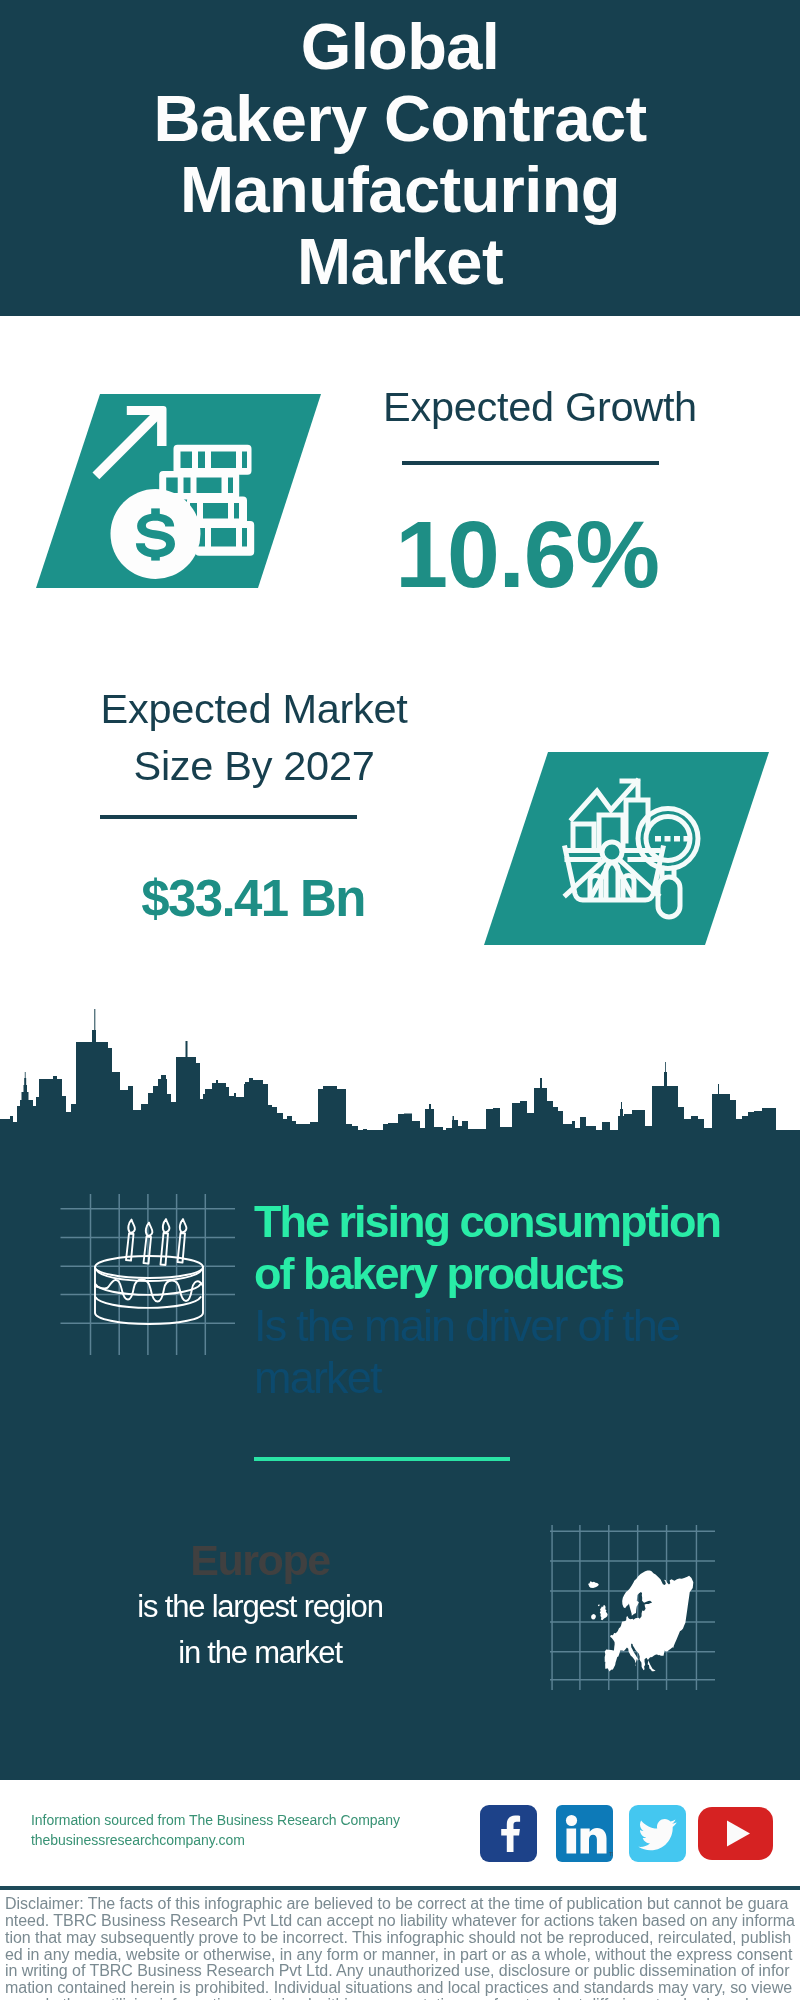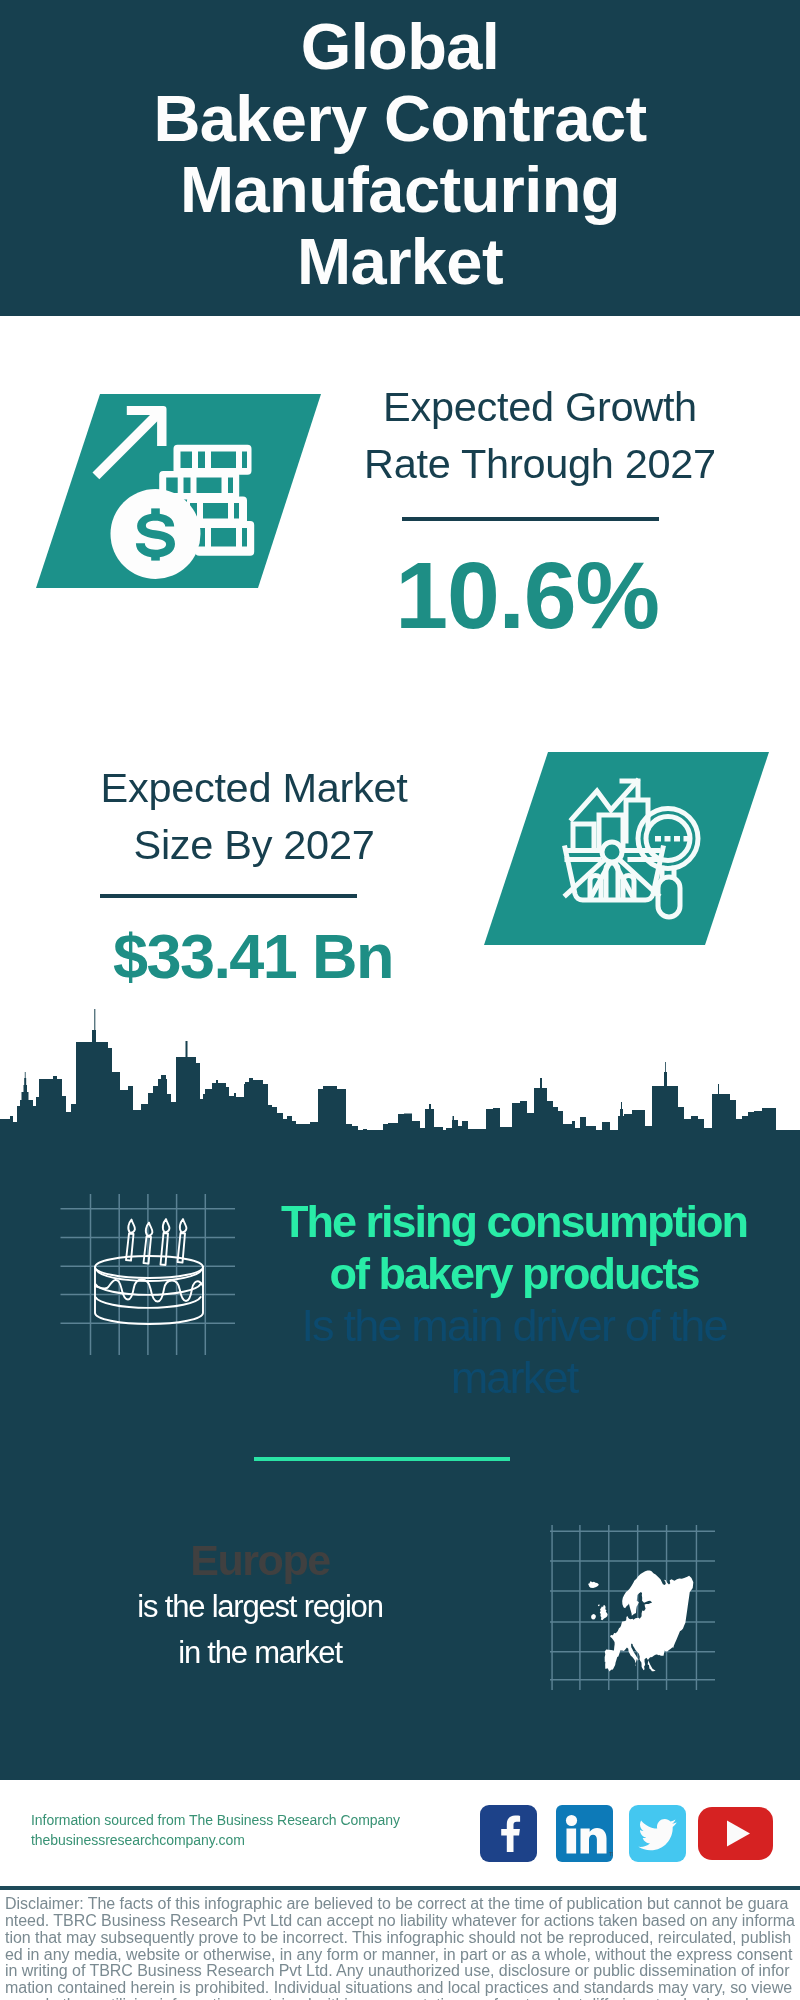--- a/index.html
+++ b/index.html
@@ -13,35 +13,35 @@
      font-weight:bold;line-height:71.5px;text-align:center;letter-spacing:-0.6px;}
 
   
   .par{position:absolute;}
   .stat1-icon{left:34px;top:393px;width:292px;height:202px;}
   .stat1-txt{position:absolute;left:330px;top:379px;width:420px;text-align:center;}
   .stat1-txt .rule{transform:translateX(-10px);}
   .stat1-txt .stat-value{transform:translateX(-13px);}
   .stat-title{color:#173f4e;font-size:41.5px;font-weight:normal;line-height:56.5px;letter-spacing:-0.3px;}
   .rule{height:4px;background:#173f4e;margin:25px auto 0;width:257px;}
-  .stat-value{color:#1e8e85;font-size:95px;font-weight:bold;line-height:95px;margin-top:27px;letter-spacing:-1.2px;}
-
-  
-  .stat2-txt{position:absolute;left:29px;top:760px;width:450px;text-align:center;}
+  .stat-value{color:#1e8e85;font-size:95px;font-weight:bold;line-height:95px;margin-top:42px;letter-spacing:-1.2px;}
+
+  
+  .stat2-txt{position:absolute;left:29px;top:681px;width:450px;text-align:center;}
   .stat2-txt .rule{transform:translateX(-26px);margin-top:21px;}
-  .stat2-txt .stat-value{transform:translateX(-1px);font-size:63px;line-height:75px;margin-top:21px;letter-spacing:-1.6px;}
+  .stat2-txt .stat-value{transform:translateX(-1px);font-size:51px;line-height:75px;letter-spacing:-1.6px;}
   .stat2-icon{left:482px;top:751px;width:292px;height:202px;}
 
   
   .dark{position:absolute;left:0;top:1130px;width:800px;height:650px;background:#17404f;}
   .skyline{position:absolute;left:0;top:1005px;width:800px;height:130px;display:block;}
 
   
   .cakewrap{position:absolute;left:58px;top:1194px;width:200px;height:200px;}
-  .driver-txt{position:absolute;left:254px;top:1196px;width:520px;text-align:center;}
+  .driver-txt{position:absolute;left:254px;top:1196px;width:520px;}
   .hl{color:#29eca7;font-size:45px;font-weight:bold;line-height:52px;letter-spacing:-2px;}
   .sub{color:#0c4a6e;font-size:45px;line-height:52px;letter-spacing:-1.8px;}
   .divider{position:absolute;left:254px;top:1457px;width:256px;height:4px;background:#2ae3a5;}
 
   
   .region-txt{position:absolute;left:20px;top:1536px;width:480px;text-align:center;}
   .mapwrap{position:absolute;left:550px;top:1525px;width:165px;height:165px;}
   .rhl{color:#404040;font-size:43px;font-weight:bold;line-height:48px;letter-spacing:-1.4px;}
   .rsub{color:#ffffff;font-size:31px;line-height:46px;letter-spacing:-1.2px;}
 
@@ -101,21 +101,20 @@
                  c7.3,0.9 10.5,2.5 10.5,5.5 c0,3.2 -4.1,5.5 -10.6,5.5 c-6.6,0 -10.6,-2.5 -10.6,-6.4 h-9
                  c0,8.7 7.9,14.2 19.5,14.2 c11.6,0 19.6,-5.7 19.6,-13.5 c0,-8.1 -6.4,-12.1 -19.6,-13.7
                  c-7.3,-0.9 -9.5,-2.2 -9.5,-4.8 c0,-3 3.4,-4.8 9.5,-4.8
                  c6.4,0 9.8,2.3 9.8,5.8 h9 c0,-8 -7.4,-13 -18.7,-13 z"></path>
       </g>
     </g>
   </svg>
   <div class="stat1-txt">
     <div class="stat-title">
         <div>Expected Growth</div>
-        <div>Rate Through 2027</div>
       </div>
     <div class="rule"></div>
     <div class="stat-value">10.6%</div>
   </div>
 
   <div class="stat2-txt">
     <div class="stat-title">
         <div>Expected Market</div>
         <div>Size By 2027</div>
       </div>

